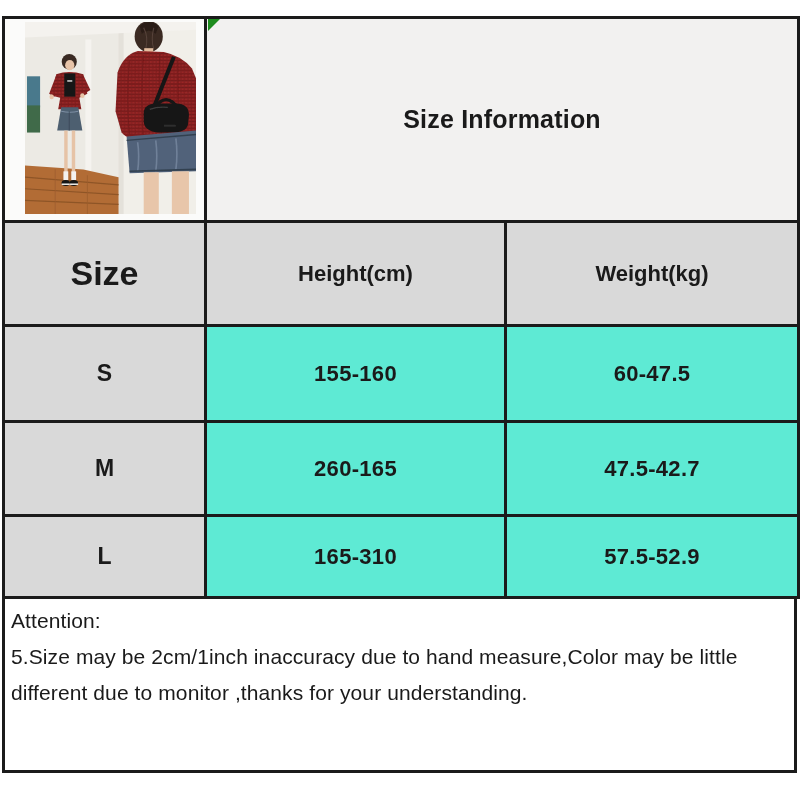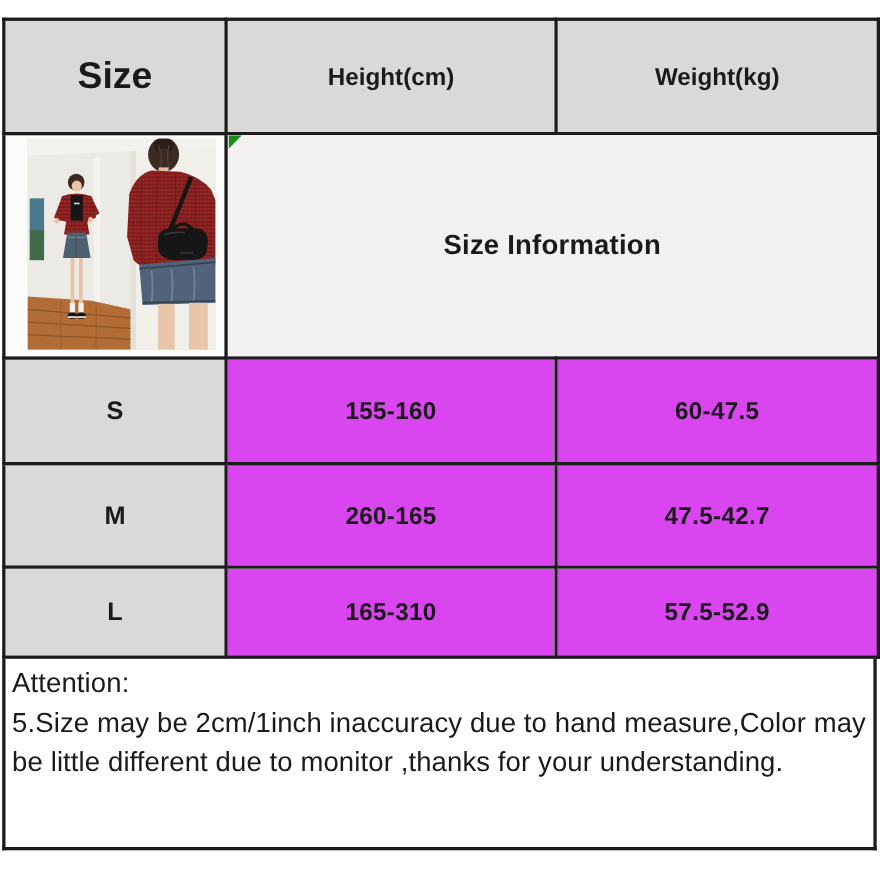--- a/index.html
+++ b/index.html
@@ -23,45 +23,40 @@
     position:absolute;top:0;left:1px;width:0;height:0;
     border-top:12px solid #1e8c1e;border-right:12px solid transparent;
   }
   .hdr{background:#d9d9d9;font-weight:bold;}
   .hdr-size{height:101px;font-size:34px;}
   .hdr-col{height:101px;font-size:22px;}
   .row-s td{height:93px;}
   .row-m td{height:91px;}
   .row-l td{height:79px;}
   .lbl{background:#d9d9d9;font-weight:bold;font-size:23px;}
-  .val{background:#d946ef;font-weight:bold;font-size:22px;letter-spacing:0.3px;}
+  .val{background:#5eead4;font-weight:bold;font-size:22px;letter-spacing:0.3px;}
   .attention{
     border:3px solid #1b1b1b;border-top:none;background:#ffffff;
     height:167px;padding:4px 6px 0 6px;
-    font-size:25px;line-height:36px;text-align:left;letter-spacing:0.1px;
+    font-size:21px;line-height:36px;text-align:left;letter-spacing:0.1px;
   }
   .attention div{white-space:normal;}
 </style>
 </head>
 <body>
 
 <div class="sheet">
   <table class="size-table">
     <colgroup>
         <col style="width:202px">
         <col style="width:300px">
         <col style="width:293px">
       </colgroup>
     <tbody>
         <tr>
-      <td class="hdr hdr-size">Size</td>
-      <td class="hdr hdr-col">Height(cm)</td>
-      <td class="hdr hdr-col">Weight(kg)</td>
-    </tr>
-    <tr>
       <td class="photo-cell">
         <div class="photo-wrap">
 
           <svg viewBox="0 0 170 198" preserveAspectRatio="none">
             <defs>
               <pattern id="plaid" width="7" height="7" patternUnits="userSpaceOnUse">
                 <rect width="7" height="7" fill="#9c2727"></rect>
                 <path d="M0 1H7 M0 4.5H7" stroke="#701a1a" stroke-width="1.3"></path>
                 <path d="M1 0V7 M4.5 0V7" stroke="#7e1e1e" stroke-width="1.1"></path>
               </pattern>
@@ -134,20 +129,25 @@
               <rect x="146" y="154" width="17" height="44" fill="#e8c6aa"></rect>
             </g>
           </svg>
         </div>
       </td>
       <td class="title-cell" colspan="2">
         <span class="corner-triangle"></span>
         <span class="title-text">Size Information</span>
       </td>
     </tr>
+    <tr>
+      <td class="hdr hdr-size">Size</td>
+      <td class="hdr hdr-col">Height(cm)</td>
+      <td class="hdr hdr-col">Weight(kg)</td>
+    </tr>
     <tr class="row-s">
       <td class="lbl">S</td>
       <td class="val">155-160</td>
       <td class="val">60-47.5</td>
     </tr>
     <tr class="row-m">
       <td class="lbl">M</td>
       <td class="val">260-165</td>
       <td class="val">47.5-42.7</td>
     </tr>

